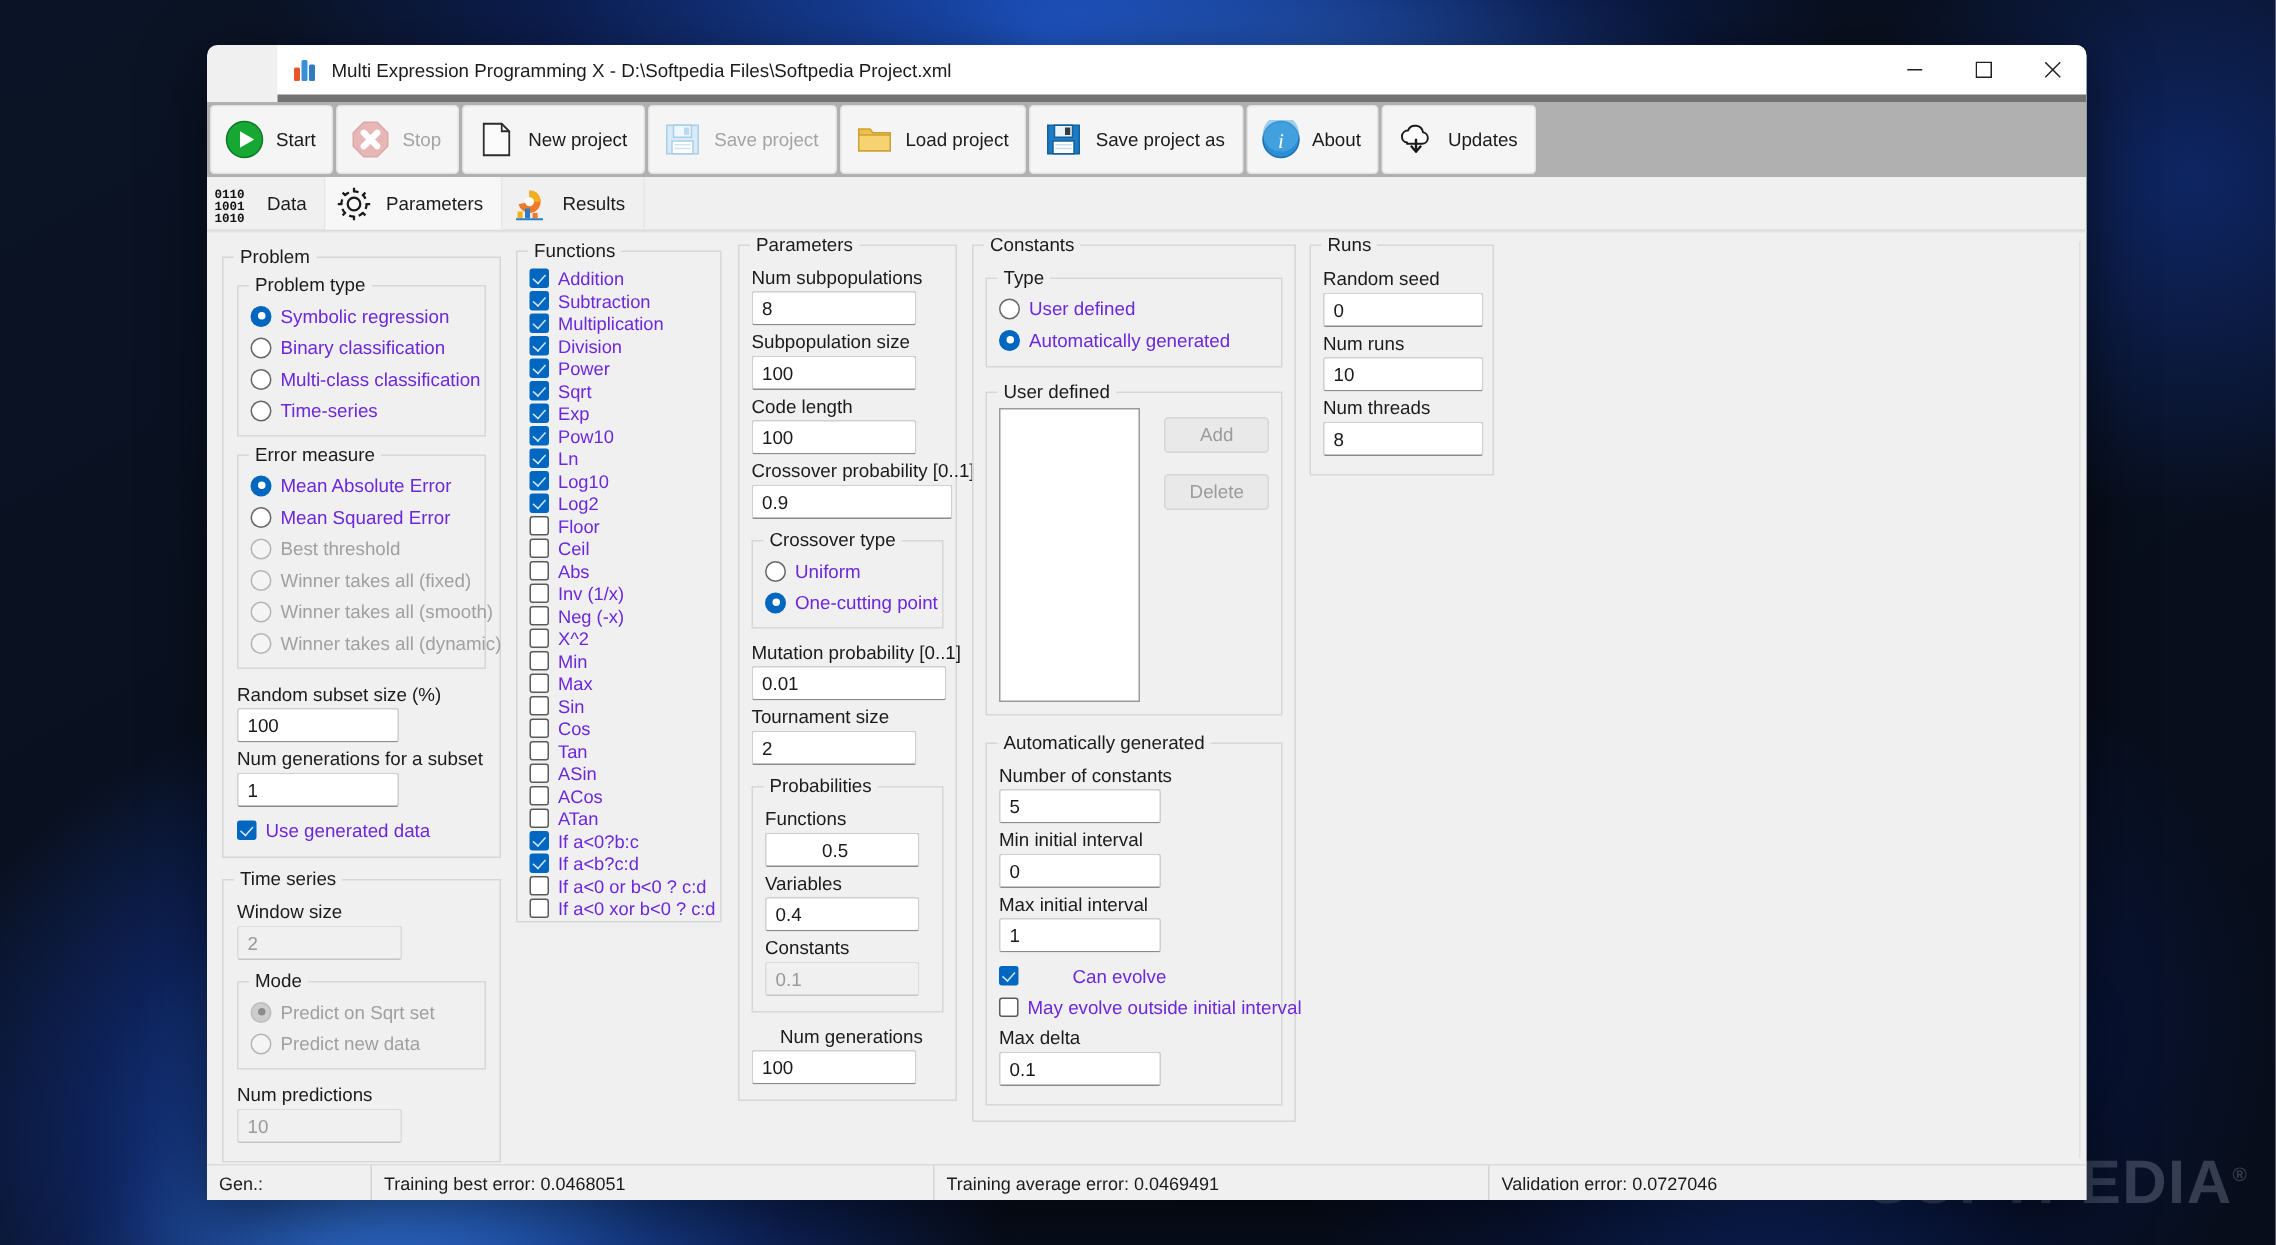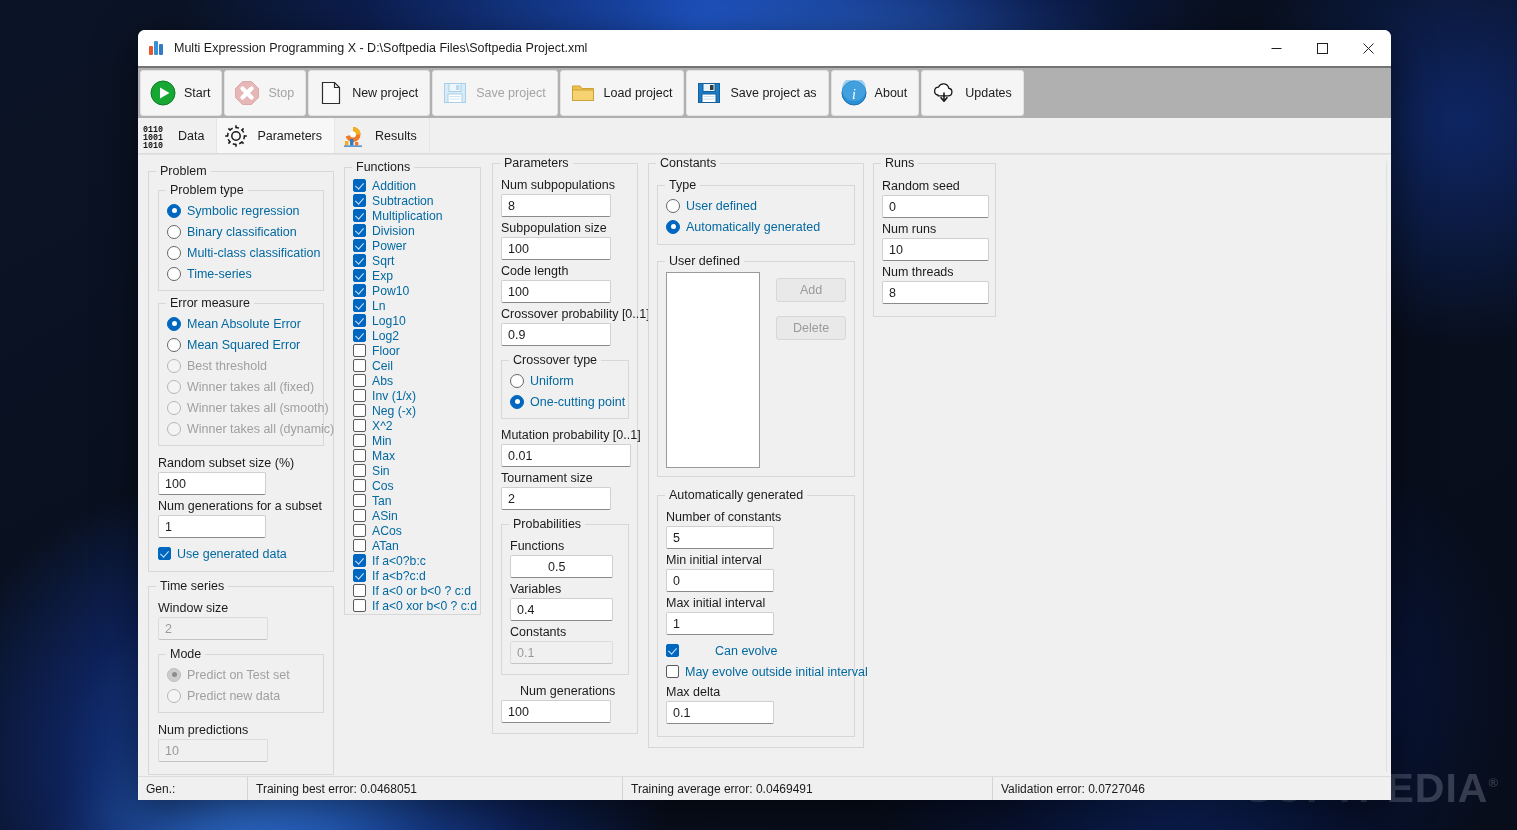--- a/index.html
+++ b/index.html
@@ -56,21 +56,22 @@
     box-shadow: 0 12px 42px rgba(0,0,0,.55);
     overflow: hidden;
     display: flex; flex-direction: column;
   }
   
   #titlebar {
     height: 38px;
     background: #ffffff;
     display: flex; align-items: center;
     flex: 0 0 38px;
-    border-bottom: 2px solid #737373;
+    border-bottom: 5px solid #737373;
+    margin-left: 47px;
   }
   #titlebar .appicon {
     width: 16px; height: 14px;
     margin-left: 11px; margin-right: 9px;
     display: flex; align-items: flex-end; gap: 1px;
   }
   #titlebar .appicon i { display:block; width: 4px; border-radius: 1px; }
   #titlebar .appicon i:nth-child(1){ height: 9px; background:#e8572a; }
   #titlebar .appicon i:nth-child(2){ height: 14px; background:#3b8fd6; }
   #titlebar .appicon i:nth-child(3){ height: 11px; background:#2f7cc4; }
@@ -188,21 +189,21 @@
     border: 1px solid #5a5a5a; background: #fff;
     flex: 0 0 13px; position: relative;
   }
   .cb.on { background: #0067c0; border-color: #0067c0; }
   .cb.on::after {
     content:''; position:absolute; left:3px; top:1px;
     width: 4px; height: 7px;
     border: solid #cfe6fb; border-width: 0 1.6px 1.6px 0;
     transform: rotate(42deg);
   }
-  .lbl { font-size: 12.5px; color: #0369a1; white-space: nowrap; }
+  .lbl { font-size: 12.5px; color: #6d28d9; white-space: nowrap; }
   .lbl.dis { color: #a0a0a0; }
 
   
   .flabel { font-size: 12.5px; color: #1b1b1b; margin: 4px 0 2px 0; white-space: nowrap; }
   .inp {
     height: 23px;
     background: #fff;
     border: 1px solid #cfcfcf;
     border-bottom: 1px solid #8a8a8a;
     border-radius: 2px;
@@ -506,21 +507,21 @@
         <div class="gb" style="margin-top:14px;padding:10px 9px 10px 9px;">
           <div class="gbt">Time series</div>
 
           <div class="flabel">Window size</div>
           <div class="inp dis" style="width:110px;">2</div>
 
           <div class="gb" style="margin-top:14px;padding:8px 8px 5px 8px;">
             <div class="gbt">Mode</div>
             <div class="row">
               <span class="radio dis on"></span>
-              <span class="lbl dis">Predict on Test set</span>
+              <span class="lbl dis">Predict on Sqrt set</span>
             </div>
             <div class="row">
               <span class="radio dis"></span>
               <span class="lbl dis">Predict new data</span>
             </div>
           </div>
 
           <div class="flabel" style="margin-top:10px;">Num predictions</div>
           <div class="inp dis" style="width:110px;">10</div>
         </div>
@@ -657,21 +658,21 @@
           <div class="flabel">Num subpopulations</div>
           <div class="inp" style="width:110px;">8</div>
 
           <div class="flabel">Subpopulation size</div>
           <div class="inp" style="width:110px;">100</div>
 
           <div class="flabel">Code length</div>
           <div class="inp" style="width:110px;">100</div>
 
           <div class="flabel">Crossover probability [0..1]</div>
-          <div class="inp" style="width:110px;">0.9</div>
+          <div class="inp" style="width:134px;">0.9</div>
 
           <div class="gb" style="margin-top:14px;padding:8px 8px 5px 8px;">
             <div class="gbt">Crossover type</div>
             <div class="row">
               <span class="radio"></span>
               <span class="lbl">Uniform</span>
             </div>
             <div class="row">
               <span class="radio on"></span>
               <span class="lbl">One-cutting point</span>

